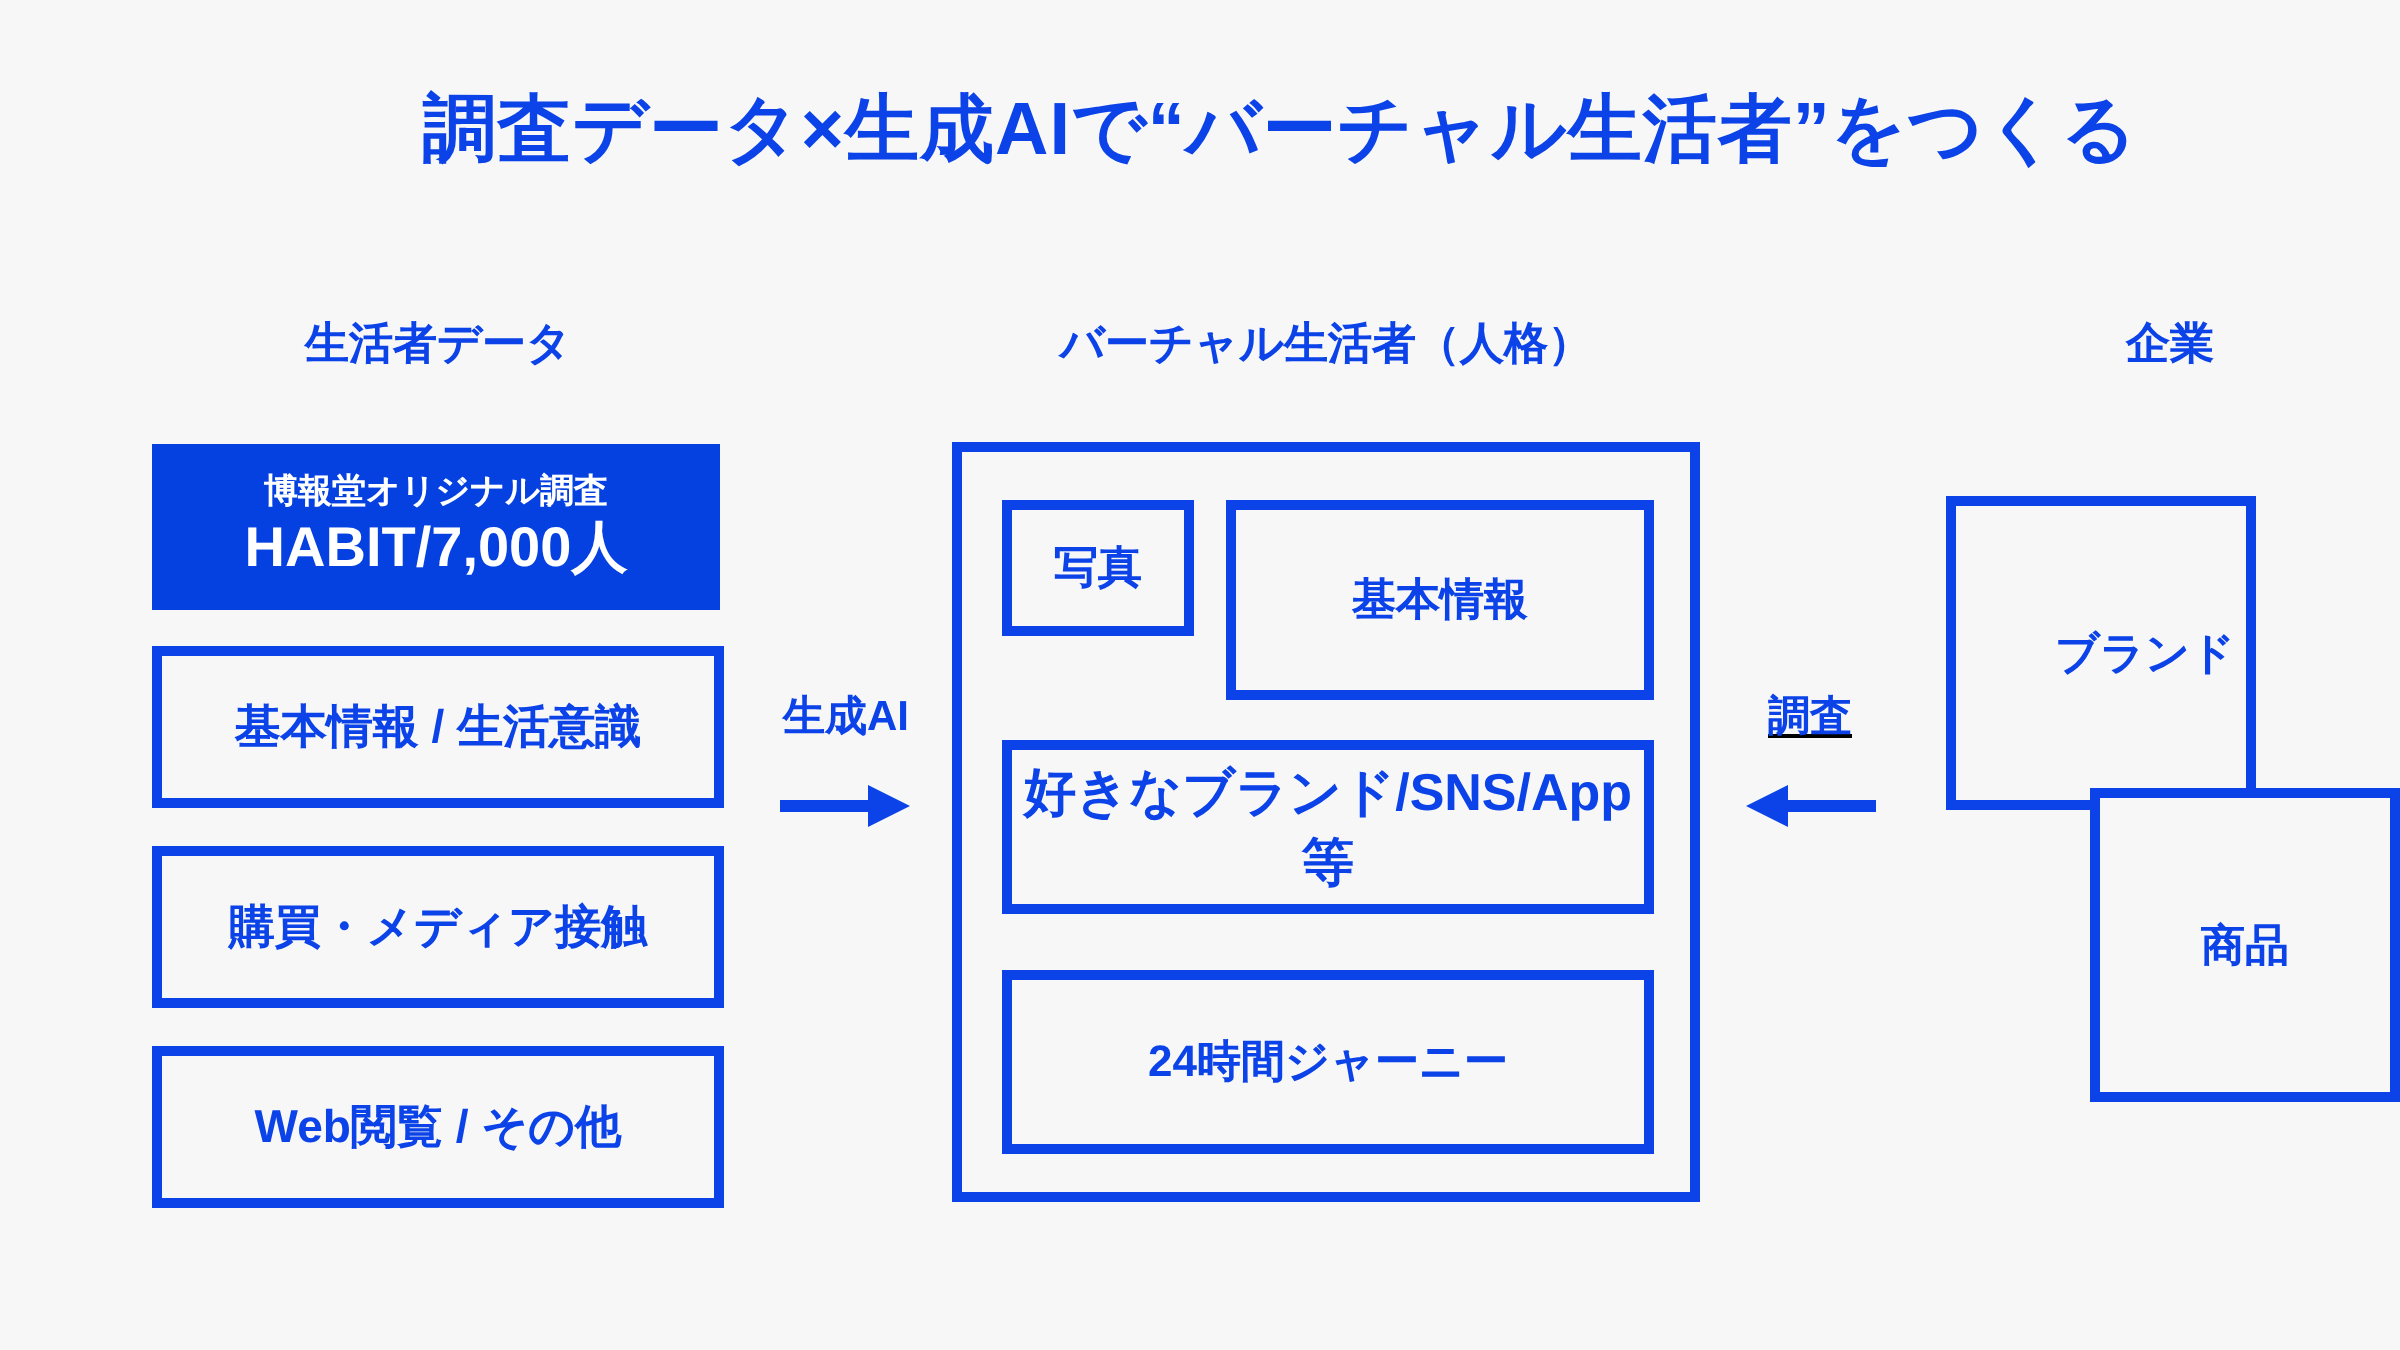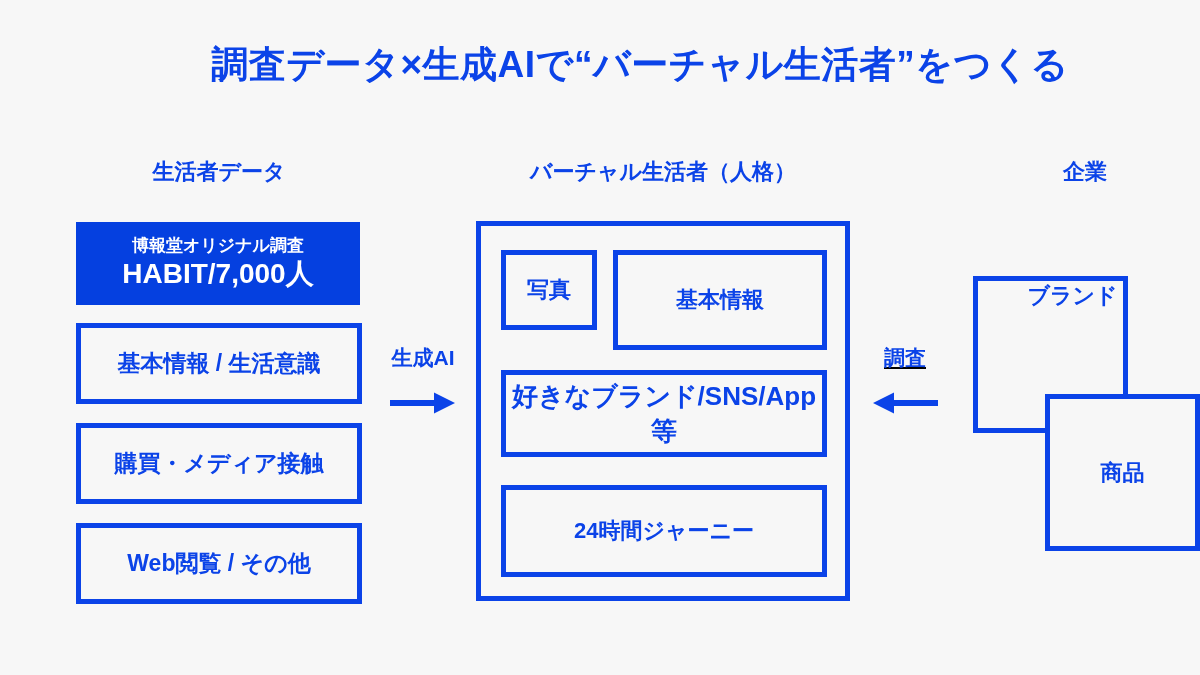--- a/index.html
+++ b/index.html
@@ -108,30 +108,30 @@
 
   
   #center-frame {
     position: absolute;
     left: 436px; top: 221px;
     width: 374px; height: 380px;
     box-sizing: border-box;
     border: 5px solid #0b43e8;
     background: #f7f7f7;
   }
-  #box-photo     { left: 461px; top: 250px; width: 96px;  height: 80px; font-size: 22px; }
+  #box-photo     { left: 461px; top: 250px; width: 96px;  height: 68px; font-size: 22px; }
   #box-basicinfo { left: 573px; top: 250px; width: 214px; height: 100px; font-size: 22px; }
   #box-brandsns  { left: 461px; top: 370px; width: 326px; height: 87px; font-size: 26px; text-align: center; }
   #box-journey   { left: 461px; top: 485px; width: 326px; height: 92px; font-size: 22px; }
 
   
   #box-brand {
-    left: 933px; top: 276px; width: 155px; height: 157px;
+    left: 933px; top: 248px; width: 155px; height: 157px;
     font-size: 22px;
-    align-items: flex-start;
+    align-items: center;
     justify-content: center;
     z-index: 1;
     padding-left: 44px;
   }
   #box-product {
     left: 1005px; top: 394px; width: 155px; height: 157px;
     font-size: 22px;
     align-items: center;
     justify-content: center;
     background: #f7f7f7;

